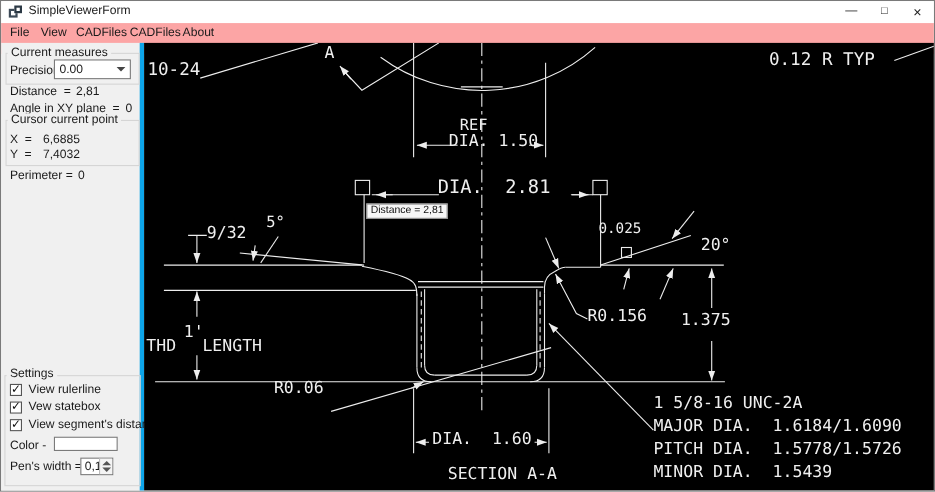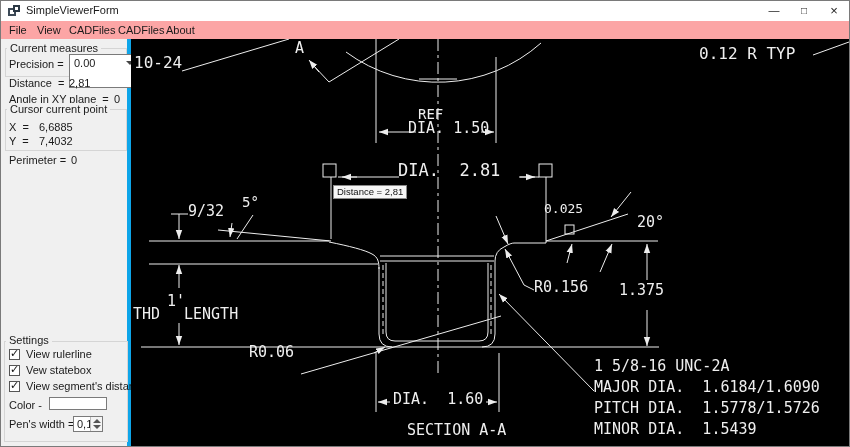--- a/index.html
+++ b/index.html
@@ -69,21 +69,21 @@
     <span class="menu-item" style="left:115px">CADFiles</span>
     <span class="menu-item" style="left:163px">About</span>
   </div>
 
   <div class="sidepanel">
 
     <div class="groupbox" style="left:4px;top:9px;width:122px;height:29px"></div>
     <span class="group-label" style="left:6px;top:3px">Current measures</span>
 
     <span class="ui-text" style="left:8px;top:19px">Precision =</span>
-    <div class="combo" style="left:68px;top:15px;width:70px;height:34px">
+    <div class="combo" style="left:48px;top:15px;width:70px;height:18px">
       <span class="val">0.00</span>
       <span class="chev"></span>
     </div>
 
     <span class="ui-text" style="left:8px;top:38px">Distance  =</span>
     <span class="ui-text" style="left:68px;top:38px">2,81</span>
 
     <span class="ui-text" style="left:8px;top:54px">Angle in XY plane  =</span>
     <span class="ui-text" style="left:113px;top:54px">0</span>
 

